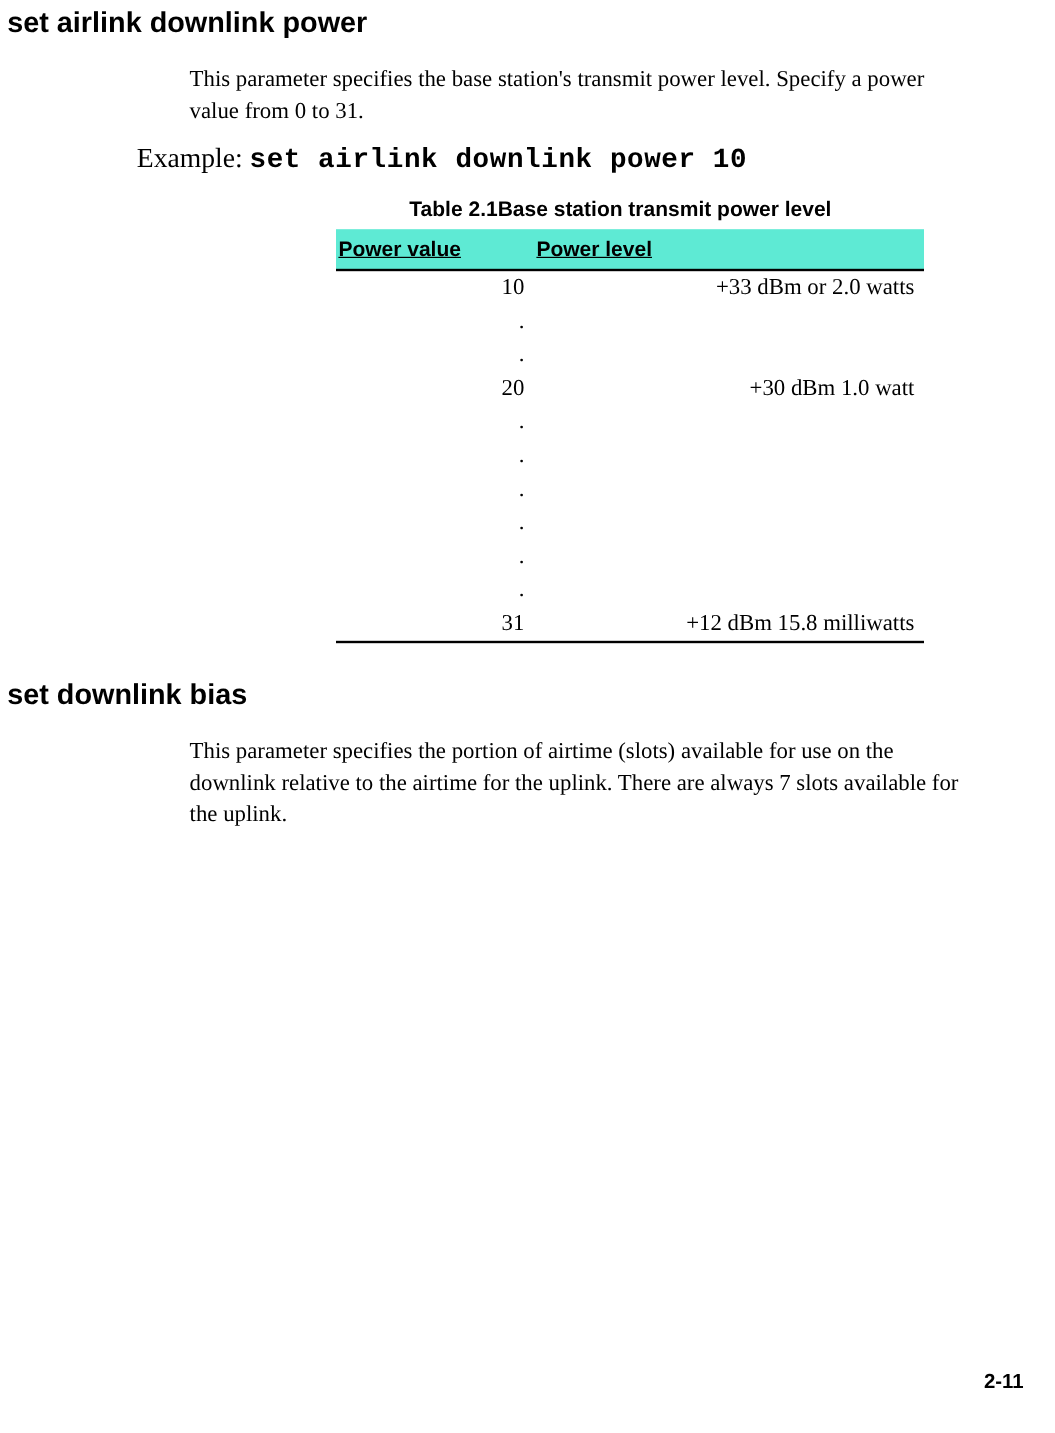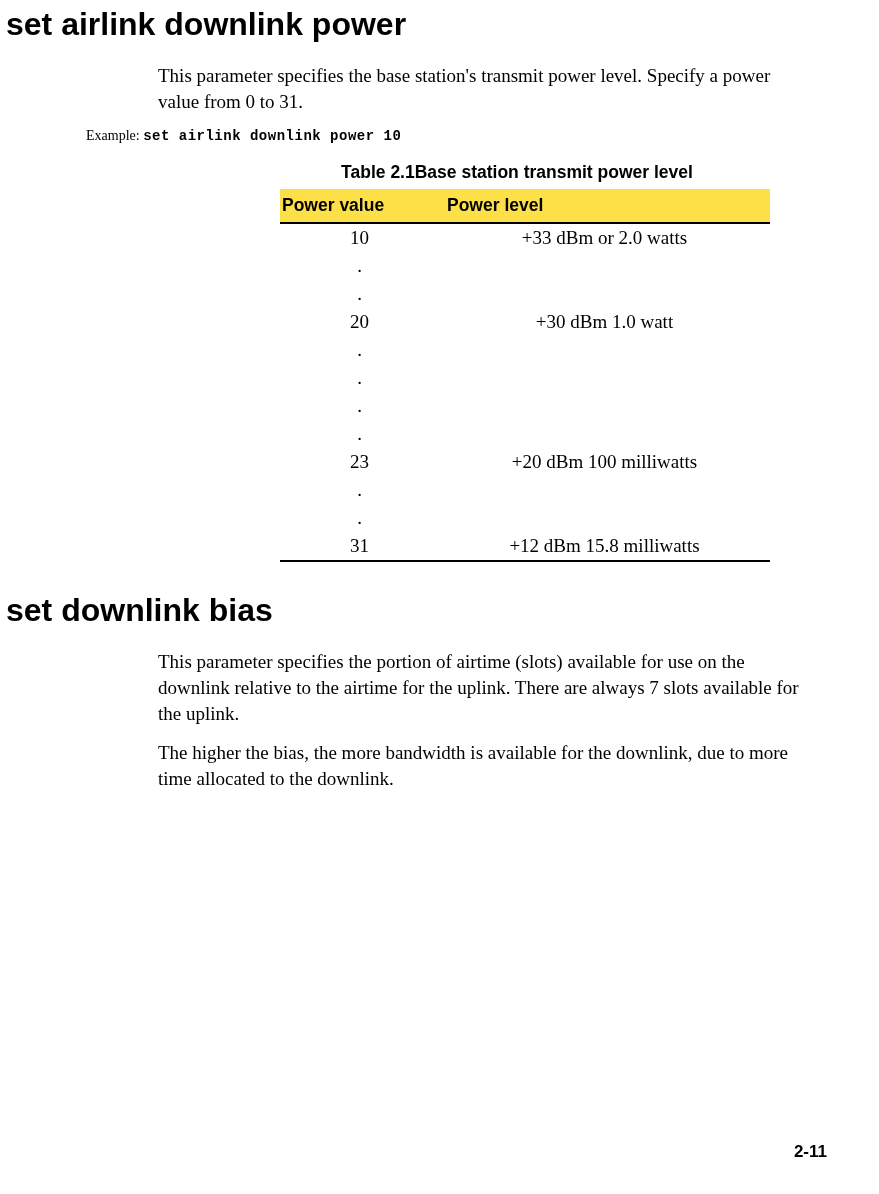--- a/index.html
+++ b/index.html
@@ -11,34 +11,34 @@
       color: #000;
       position: relative;
       padding: 0;
     }
     .page {
       padding: 0 80px 0 0;
     }
     h1.section-heading {
       font-family: Verdana, Arial, sans-serif;
       font-weight: bold;
-      font-size: 32px;
+      font-size: 24px;
       margin: 6px 0 20px 0;
       padding-left: 6px;
     }
     .body-text {
       margin-left: 158px;
       margin-bottom: 14px;
       font-size: 19px;
       line-height: 1.35;
     }
     .example-line {
-      margin-left: 86px;
+      margin-left: 114px;
       margin-bottom: 18px;
-      font-size: 14px;
+      font-size: 23px;
     }
     .code-bold {
       font-family: "Courier New", monospace;
       font-weight: bold;
       letter-spacing: 0.5px;
     }
     .table-caption {
       font-family: Verdana, Arial, sans-serif;
       font-weight: bold;
       font-size: 17.5px;
@@ -46,41 +46,41 @@
       margin-left: 235px;
       margin-bottom: 6px;
     }
     .table-caption .caption-label { display: inline; }
     .power-table {
       margin-left: 280px;
       width: 490px;
       border-collapse: collapse;
       margin-bottom: 30px;
     }
-    .power-table thead tr { background: #fde047; }
+    .power-table thead tr { background: #5eead4; text-decoration: underline; }
     .power-table th {
       font-family: Verdana, Arial, sans-serif;
       font-weight: bold;
       font-size: 17.5px;
       text-align: left;
       padding: 6px 8px 6px 2px;
       border-bottom: 2px solid #000;
     }
     .power-table th.col1 { width: 165px; }
     .power-table td {
       font-size: 19px;
       padding: 3px 8px 3px 2px;
-      text-align: center;
+      text-align: right;
       vertical-align: top;
     }
     .power-table tbody tr.last td { border-bottom: 2px solid #000; }
     .page-num {
       position: absolute;
       bottom: 32px;
-      right: 52px;
+      right: 26px;
       font-family: Verdana, Arial, sans-serif;
       font-weight: bold;
       font-size: 17px;
     }
   </style>
 </head>
 <body>
 
 <div class="page">
 
@@ -130,38 +130,33 @@
         </tr>
       <tr>
           <td>.</td>
           <td></td>
         </tr>
       <tr>
           <td>.</td>
           <td></td>
         </tr>
       <tr>
-          <td>23</td>
-          <td>+20 dBm 100 milliwatts</td>
-        </tr>
-      <tr>
           <td>.</td>
           <td></td>
         </tr>
       <tr>
           <td>.</td>
           <td></td>
         </tr>
       <tr class="last">
           <td>31</td>
           <td>+12 dBm 15.8 milliwatts</td>
         </tr>
     </tbody>
   </table>
 
   <h1 class="section-heading">set downlink bias</h1>
 
   <p class="body-text">This parameter specifies the portion of airtime (slots) available for use on the downlink relative to the airtime for the uplink. There are always 7 slots available for the uplink.</p>
-  <p class="body-text">The higher the bias, the more bandwidth is available for the downlink, due to more time allocated to the downlink.</p>
 
 
   <div class="page-num">2-11</div>
 </div>
 
 </body></html>

